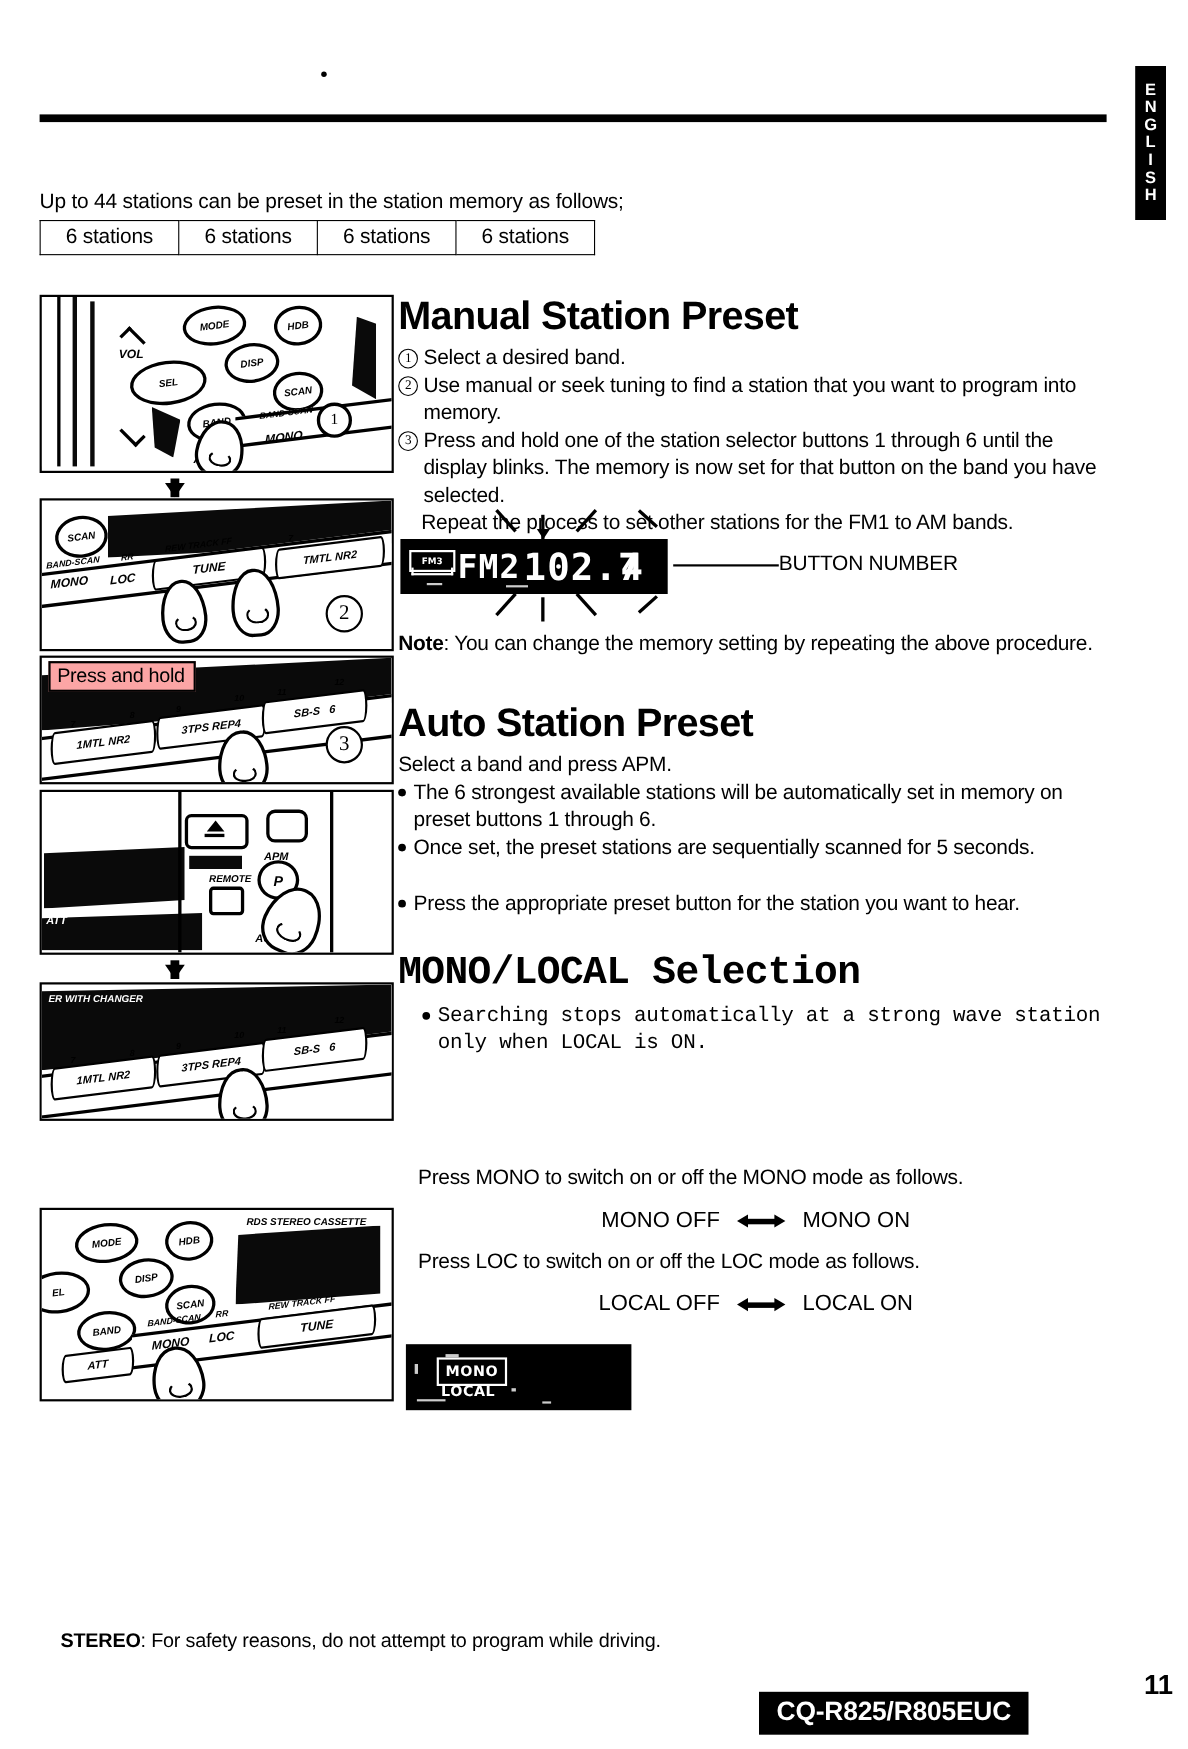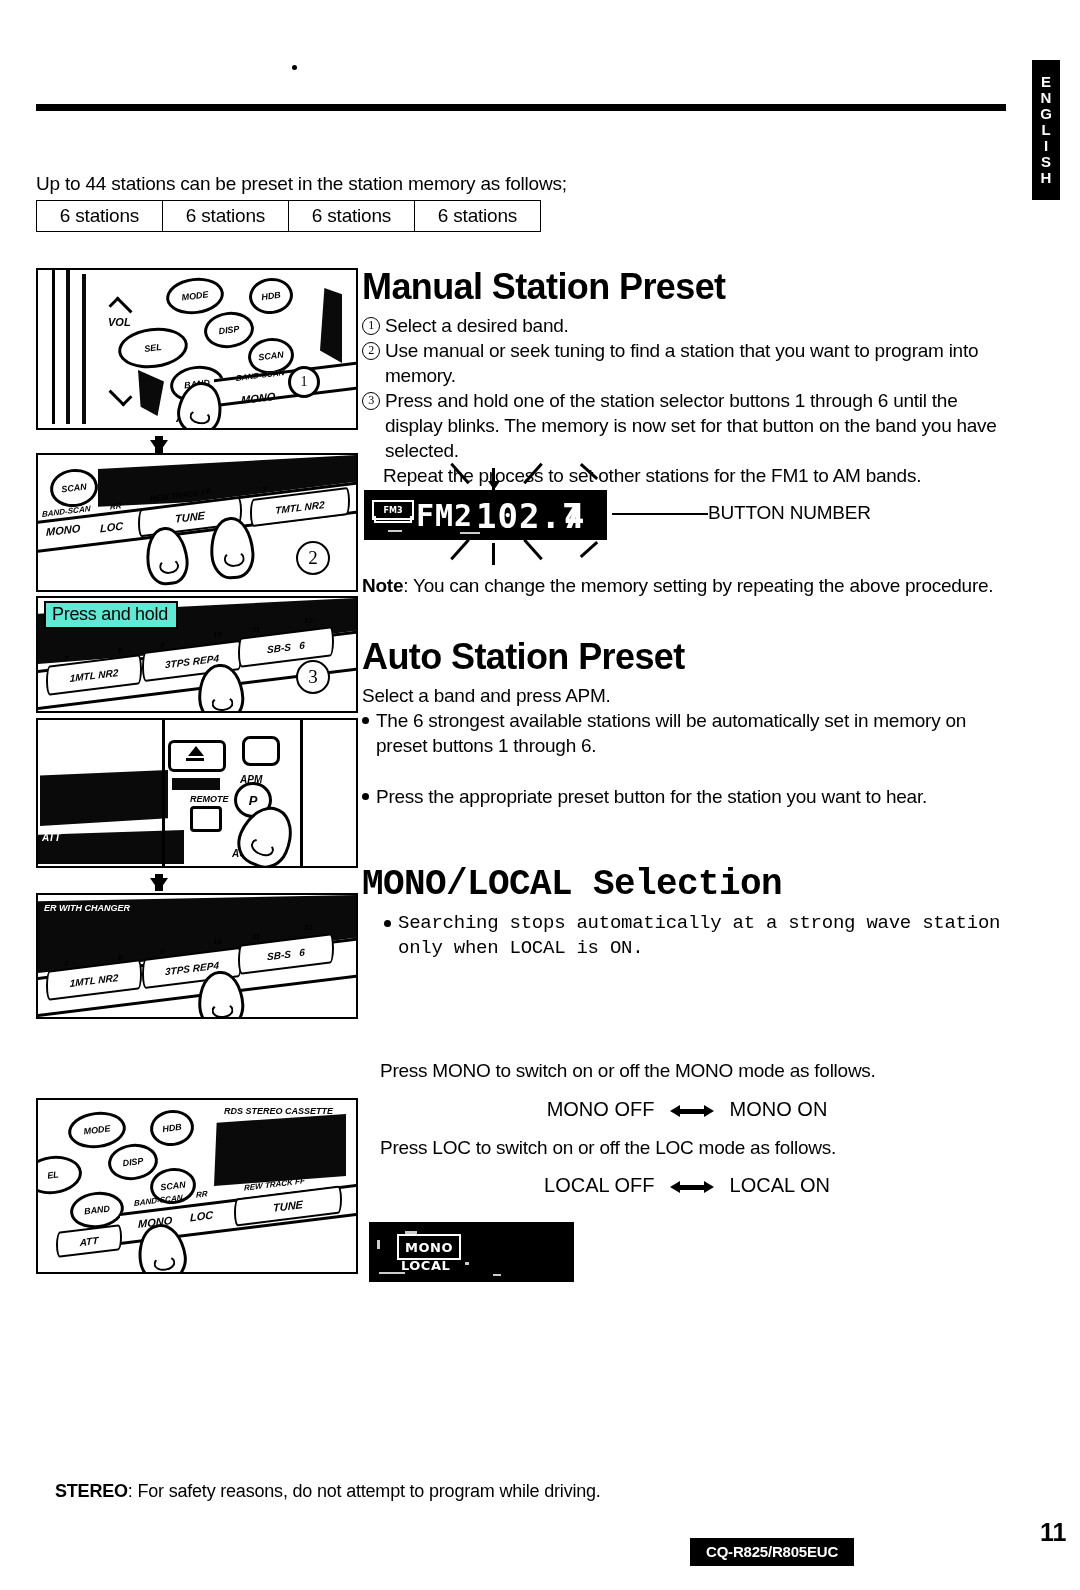--- a/index.html
+++ b/index.html
@@ -79,21 +79,21 @@
     content:"";position:absolute;left:26%;top:55%;width:44%;height:22%;
     border:2px solid #000;border-radius:50%;border-top-color:transparent;
   }
   .step-num{
     position:absolute;width:30px;height:30px;border:2.5px solid #000;border-radius:50%;
     font-size:19px;display:flex;align-items:center;justify-content:center;background:#fff;
     font-family:"Liberation Serif",serif;
   }
   .tiny-label{position:absolute;font-size:8px;font-weight:bold;font-style:italic;}
   .press-hold{
-    position:absolute;background:#5eead4;border:2px solid #000;
+    position:absolute;background:#fca5a5;border:2px solid #000;
     font-size:18px;padding:1px 8px 2px 6px;letter-spacing:-0.3px;
   }
   .knob{
     position:absolute;border:3px solid #000;border-radius:50%;background:#fff;
   }
 
   
   .col-r{position:absolute;left:362px;width:650px;}
   h2.sec{
     font-size:36px;font-weight:bold;margin:0;letter-spacing:-0.6px;line-height:1.05;
@@ -145,21 +145,21 @@
     position:absolute;color:#fff;font-size:13px;font-weight:bold;letter-spacing:0.5px;
     font-family:"DejaVu Sans",sans-serif;
   }
   .speck{position:absolute;background:#fff;opacity:.8;}
 
   
   .caution{position:absolute;left:55px;top:1481px;font-size:18px;letter-spacing:-0.2px;}
   .caution b{font-weight:bold;}
   .model-badge{
     position:absolute;left:690px;top:1538px;background:#000;color:#fff;
-    font-size:15px;font-weight:bold;padding:5px 16px 6px;letter-spacing:-0.2px;
+    font-size:24px;font-weight:bold;padding:5px 16px 6px;letter-spacing:-0.2px;
   }
   .pageno{position:absolute;left:1040px;top:1518px;font-size:25px;font-weight:bold;}
   .spot{position:absolute;background:#000;border-radius:50%;}
 </style>
 </head>
 <body>
 
 <div class="page">
 
   <div class="spot" style="left:292px;top:65px;width:5px;height:5px;"></div>
@@ -374,20 +374,24 @@
   </div>
 
   <div class="col-r" style="top:638px;">
     <h2 class="sec">Auto Station Preset</h2>
     <div class="body-text" style="margin-top:7px;">Select a band and press APM.</div>
     <div class="body-text">
       <div class="bul-item">
         <span class="dot"></span>
         <span>The 6 strongest available stations will be automatically set in memory on preset buttons 1 through 6.</span>
       </div>
+      <div class="bul-item">
+        <span class="dot"></span>
+        <span>Once set, the preset stations are sequentially scanned for 5 seconds.</span>
+      </div>
     </div>
     <div class="body-text" style="margin-top:26px;">
       <div class="bul-item">
         <span class="dot"></span>
         <span>Press the appropriate preset button for the station you want to hear.</span>
       </div>
     </div>
   </div>
 
   <div class="col-r" style="top:866px;font-family:Liberation Mono, monospace;">

